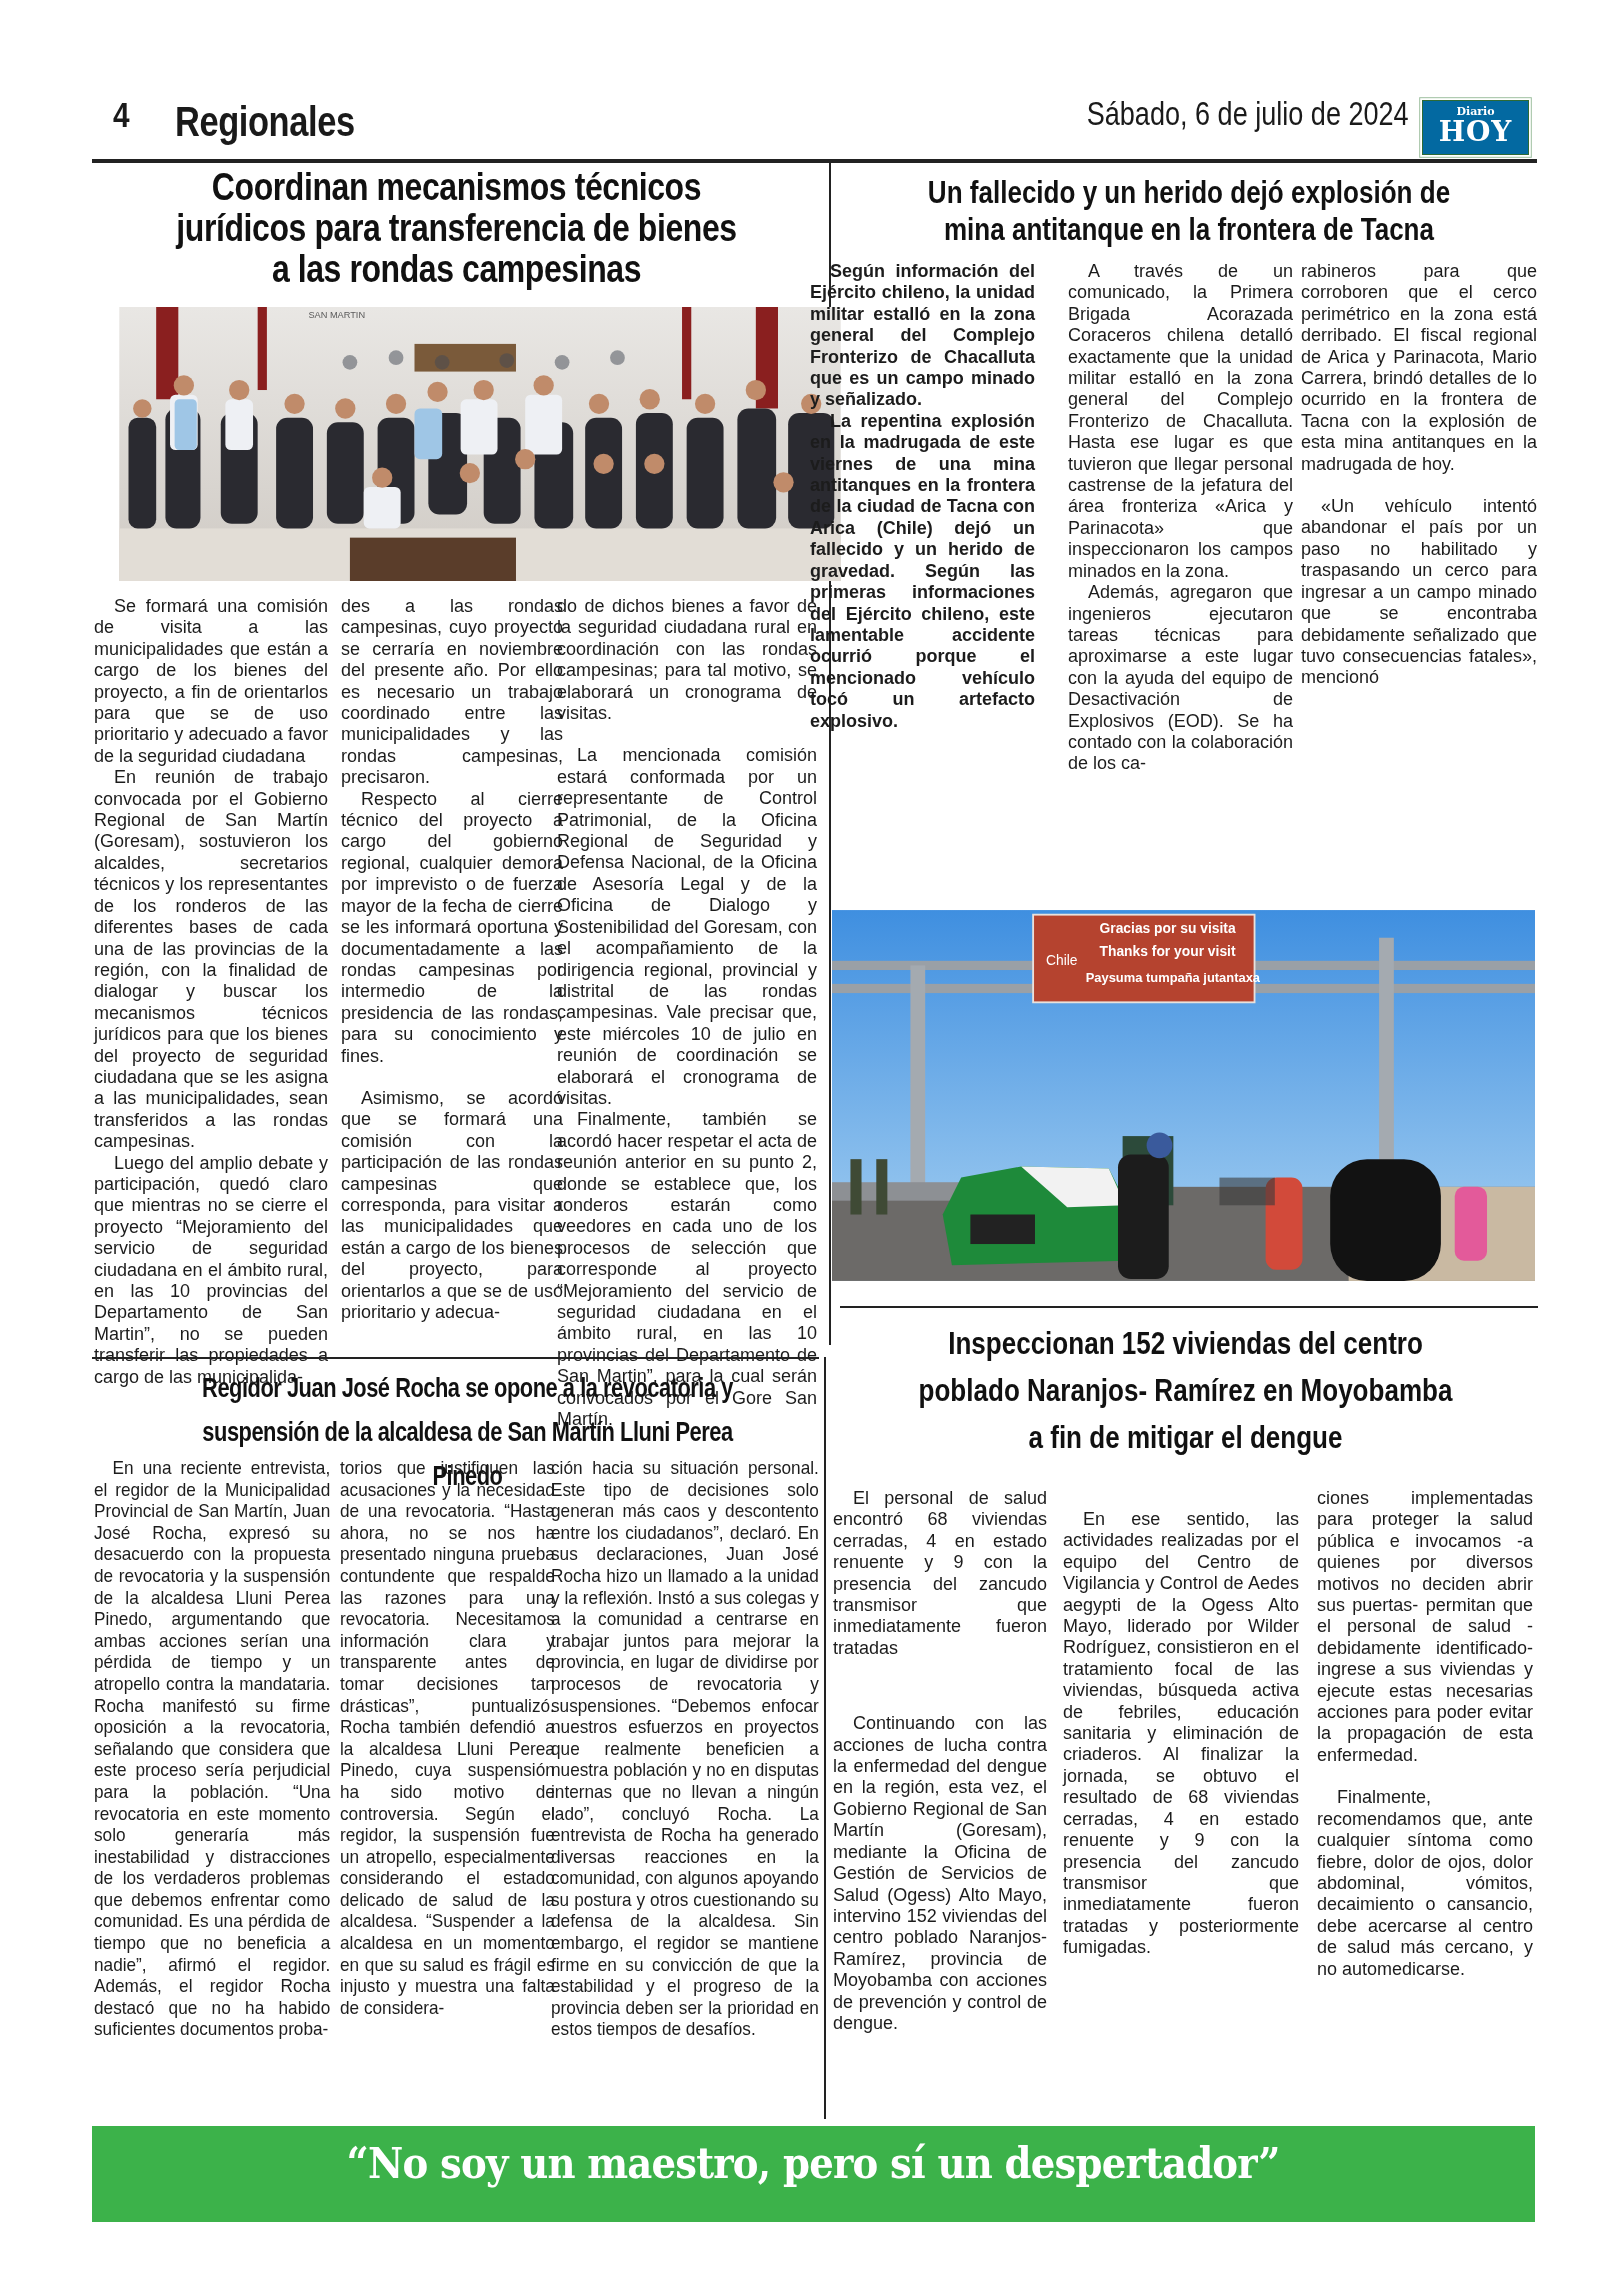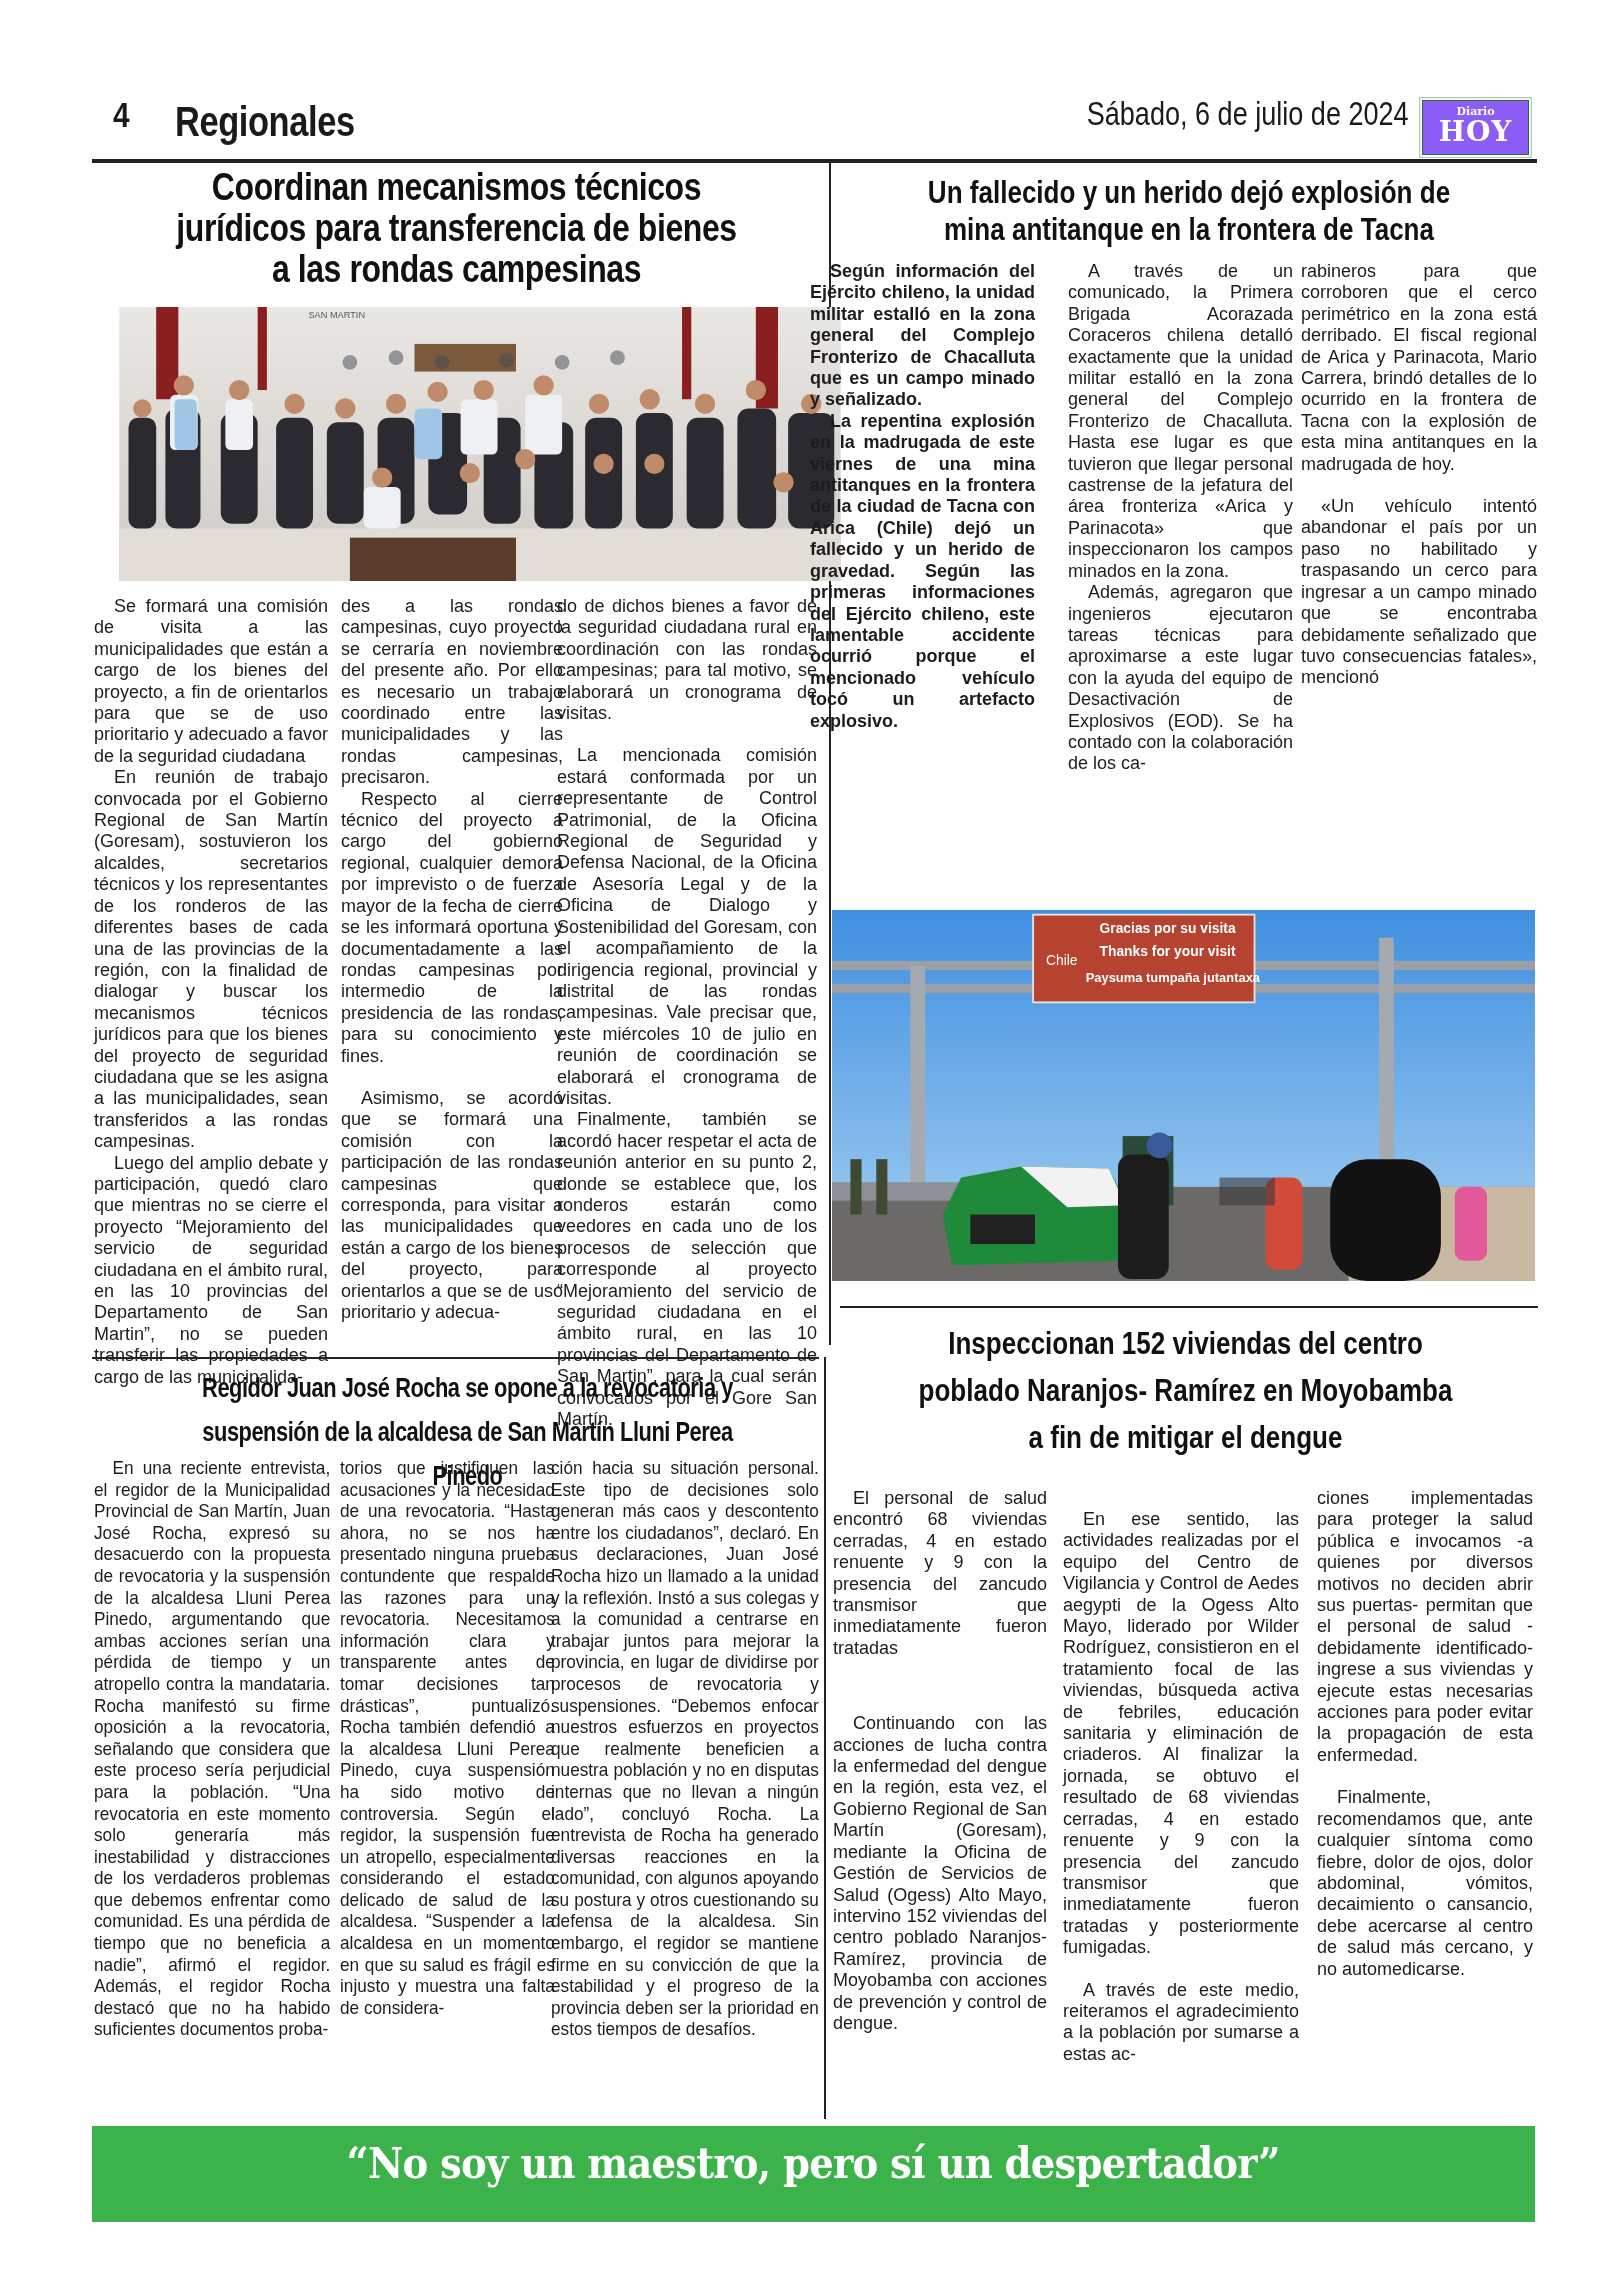--- a/index.html
+++ b/index.html
@@ -1,21 +1,21 @@
 <!DOCTYPE html>
 <html style="font-size:14.8px"><head>
 <meta charset="utf-8">
 <style>
   html, body { margin: 0; padding: 0; background: #fff; }
   body { width: 1619px; height: 2290px; position: relative; overflow: hidden; color: #1a1a1a; font-family: "Liberation Sans", sans-serif; }
   .abs { position: absolute; }
   .page-num { left: 113px; top: 95px; font-size: 35px; font-weight: bold; transform: scaleX(0.85); transform-origin: left; }
   .section { left: 175px; top: 98px; font-size: 42px; font-weight: bold; transform: scaleX(0.82); transform-origin: left; letter-spacing: -0.5px; }
   .date { right: 210px; top: 95px; font-size: 33px; transform: scaleX(0.82); transform-origin: right; }
-  .logo { left: 1422px; top: 100px; width: 105px; height: 53px; background: #8b5cf6; border: 1.8px solid #2d6a35; box-shadow: 0 0 0 1.8px #fff, 0 0 0 2.8px #9dbf9f; color: #fff; text-align: center; font-family: "DejaVu Serif", serif; }
+  .logo { left: 1422px; top: 100px; width: 105px; height: 53px; background: #0369a1; border: 1.8px solid #2d6a35; box-shadow: 0 0 0 1.8px #fff, 0 0 0 2.8px #9dbf9f; color: #fff; text-align: center; font-family: "DejaVu Serif", serif; }
   .logo .small { font-size: 11px; font-weight: bold; margin-top: 3.7px; line-height: 13px; }
   .logo .big { font-size: 28px; font-weight: bold; line-height: 28px; letter-spacing: 0.9px; }
   .rule-top { left: 92px; top: 159px; width: 1445px; height: 3.7px; background: #222; }
   .vline { background: #222; width: 1.8px; }
   .hline { background: #222; height: 1.8px; }
   h1, h2 { margin: 0; font-weight: bold; text-align: center; color: #111; }
   .headline { font-size: 39px; line-height: 41px; transform: scaleX(0.82); transform-origin: center; letter-spacing: -0.5px; }
   .headline-md { font-size: 31px; line-height: 37px; transform: scaleX(0.84); transform-origin: center; }
   .headline-sm { font-size: 28px; line-height: 44px; transform: scaleX(0.78); transform-origin: center; letter-spacing: -0.6px; }
   .col { font-size: 18px; line-height: 21.4px; text-align: justify; color: #1c1c1c; }
@@ -218,21 +218,20 @@
     <h2 class="headline-md" style="line-height:47px;">Inspeccionan 152 viviendas del centro</h2>
     <h2 class="headline-md" style="line-height:47px;">poblado Naranjos- Ramírez en Moyobamba</h2>
     <h2 class="headline-md" style="line-height:47px;">a fin de mitigar el dengue</h2>
   </div>
   <div class="abs col" style="left:833px; top:1488px; width:214px;">
     <p>El personal de salud encontró 68 viviendas cerradas, 4 en estado renuente y 9 con la presencia del zancudo transmisor que inmediatamente fueron tratadas</p>
     <p style="margin-top:54px;">Continuando con las acciones de lucha contra la enfermedad del dengue en la región, esta vez, el Gobierno Regional de San Martín (Goresam), mediante la Oficina de Gestión de Servicios de Salud (Ogess) Alto Mayo, intervino 152 viviendas del centro poblado Naranjos-Ramírez, provincia de Moyobamba con acciones de prevención y control de dengue.</p>
   </div>
   <div class="abs col" style="left:1063px; top:1488px; width:236px;">
     <p class="gap">En ese sentido, las actividades realizadas por el equipo del Centro de Vigilancia y Control de Aedes aegypti de la Ogess Alto Mayo, liderado por Wilder Rodríguez, consistieron en el tratamiento focal de las viviendas, búsqueda activa de febriles, educación sanitaria y eliminación de criaderos. Al finalizar la jornada, se obtuvo el resultado de 68 viviendas cerradas, 4 en estado renuente y 9 con la presencia del zancudo transmisor que inmediatamente fueron tratadas y posteriormente fumigadas.</p>
-    <p class="gap">A través de este medio, reiteramos el agradecimiento a la población por sumarse a estas ac-</p>
   </div>
   <div class="abs col" style="left:1317px; top:1488px; width:216px;">
     <p class="noind">ciones implementadas para proteger la salud pública e invocamos -a quienes por diversos motivos no deciden abrir sus puertas- permitan que el personal de salud -debidamente identificado- ingrese a sus viviendas y ejecute estas necesarias acciones para poder evitar la propagación de esta enfermedad.</p>
     <p class="gap">Finalmente, recomendamos que, ante cualquier síntoma como fiebre, dolor de ojos, dolor abdominal, vómitos, decaimiento o cansancio, debe acercarse al centro de salud más cercano, y no automedicarse.</p>
   </div>
 </section>
 
 <div class="abs banner">
   <span>“No soy un maestro, pero sí un despertador”</span>
 </div>

